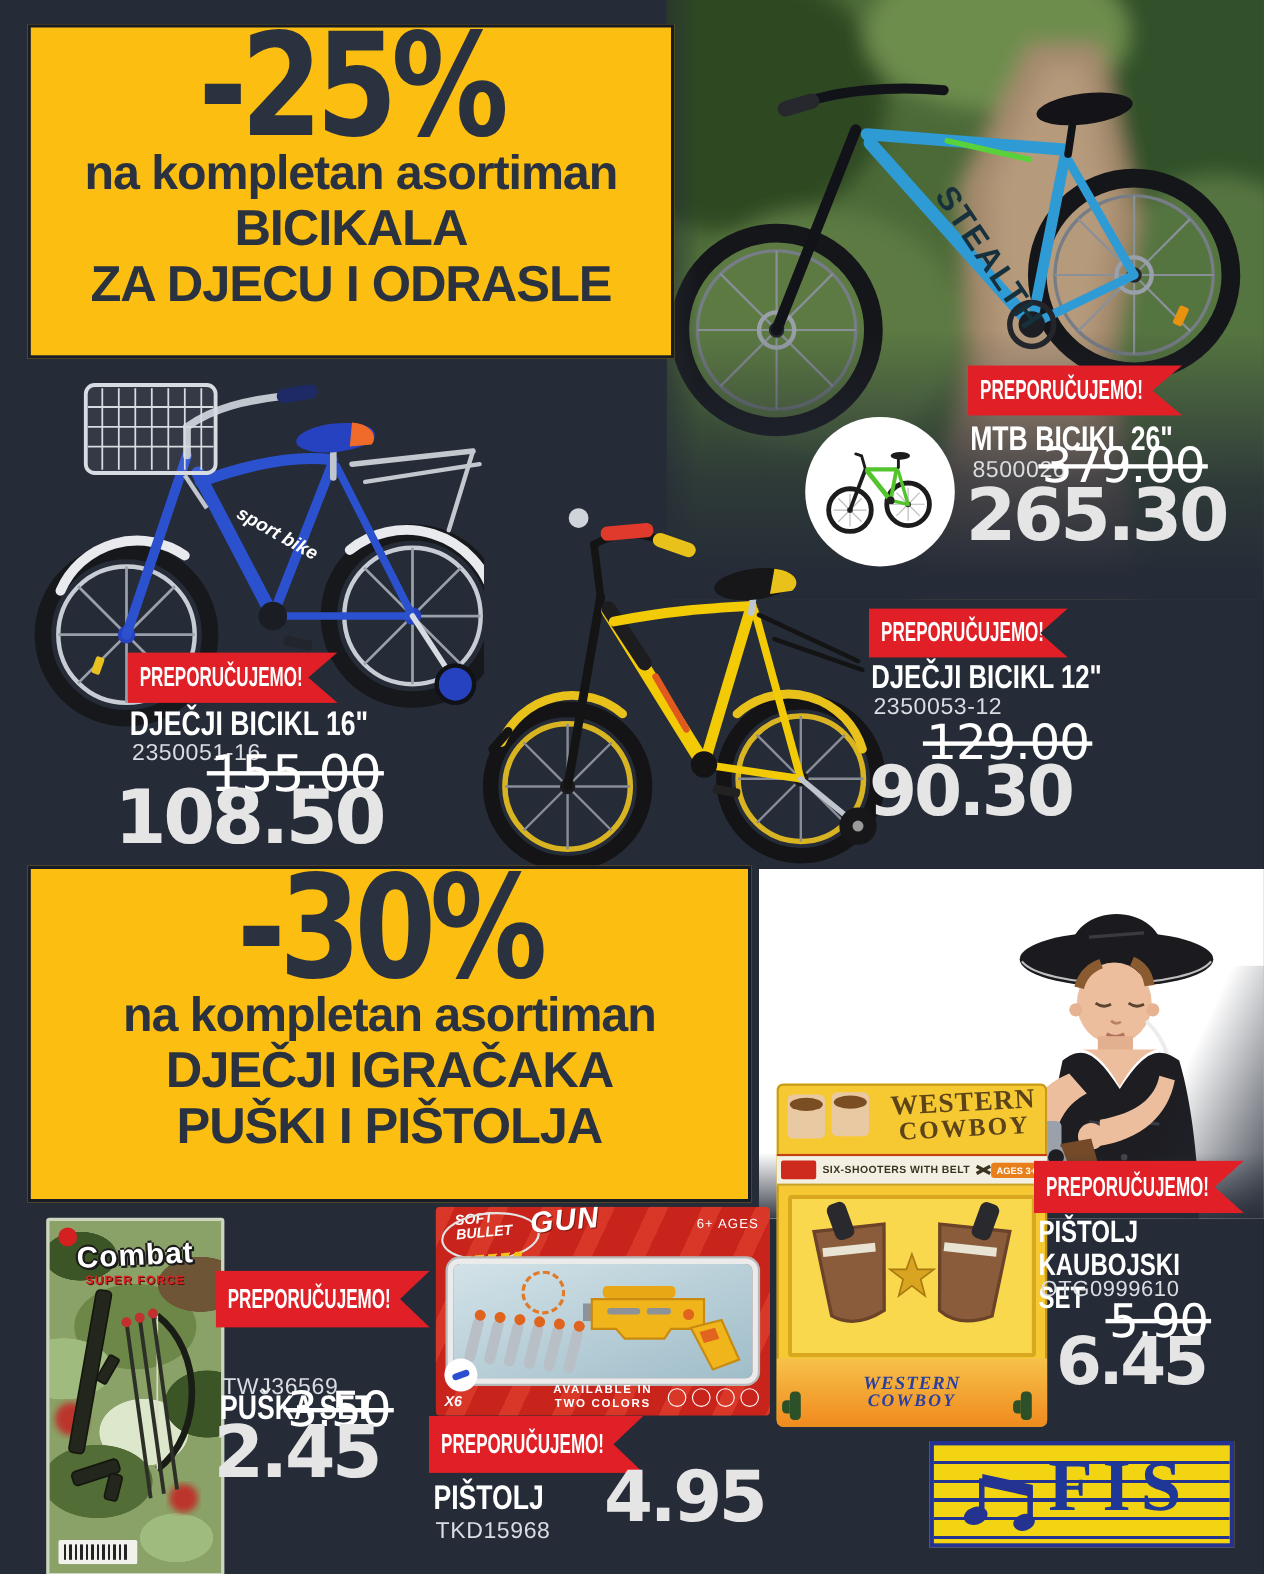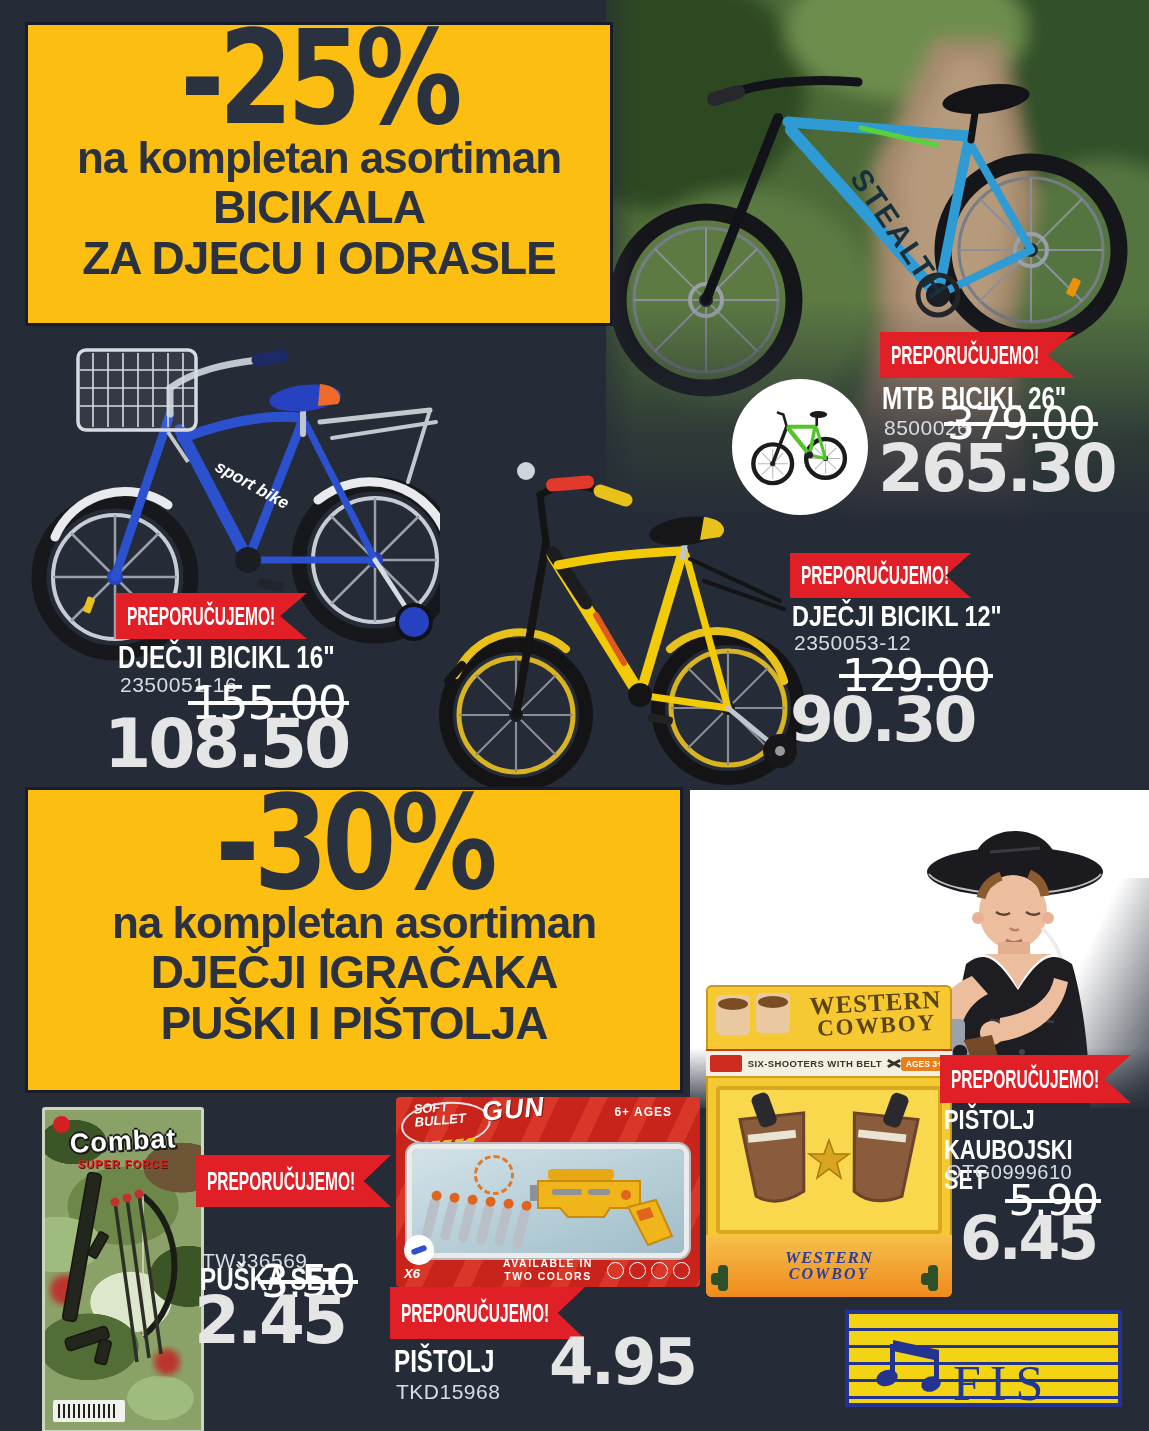--- a/index.html
+++ b/index.html
@@ -105,43 +105,43 @@
   .softgun{position:absolute;left:396px;top:1097px;width:304px;height:190px;border-radius:4px;overflow:hidden;
            background-color:#c8241b;
            background-image:repeating-linear-gradient(115deg,rgba(255,100,70,.30) 0 16px,rgba(0,0,0,0) 16px 44px);}
   .sg-logo{position:absolute;left:8px;top:4px;transform:rotate(-5deg);color:#fff;}
   .sg-oval{position:absolute;left:-4px;top:2px;width:86px;height:40px;border:2px solid #e3e3e3;border-radius:50%;}
   .sg-l1{font-size:13px;font-weight:700;font-style:italic;line-height:1;margin-left:10px;}
   .sg-gun{position:absolute;left:78px;top:0px;font-size:27px;font-weight:700;font-style:italic;letter-spacing:1px;
           text-shadow:1px 1px 0 #7e1510;}
   .sg-bars{position:absolute;left:12px;top:40px;width:56px;height:6px;
            background:repeating-linear-gradient(90deg,#f2c11e 0 8px,transparent 8px 12px);transform:skewX(-30deg);}
-  .sg-age{position:absolute;right:28px;top:8px;color:#fff;font-weight:700;font-size:12px;letter-spacing:1px;}
+  .sg-age{position:absolute;right:10px;top:8px;color:#fff;font-weight:400;font-size:12px;letter-spacing:1px;}
   .sg-window{position:absolute;left:16px;top:52px;width:272px;height:104px;border-radius:6px;
              box-shadow:0 0 0 5px #ebebeb,0 0 0 7px #b8b8b8;
              background:linear-gradient(160deg,#d3e2e8,#9fbdc9);overflow:hidden;}
   .sg-spiral{position:absolute;left:62px;top:6px;width:34px;height:34px;border:3px dashed #e07a28;border-radius:50%;}
   .dart{position:absolute;width:10px;height:42px;background:#b9bfc6;border-radius:5px;transform:rotate(14deg);}
   .dart::after{content:"";position:absolute;left:0;top:-7px;width:10px;height:10px;border-radius:50%;background:#e0641e;}
   .sg-avail{position:absolute;left:0;bottom:4px;width:100%;text-align:center;color:#fff;font-weight:700;
             font-size:10.5px;letter-spacing:1.5px;line-height:1.25;}
   .sg-x6wrap{position:absolute;left:8px;bottom:6px;width:60px;color:#fff;}
   .sg-x6circ{width:30px;height:30px;border-radius:50%;background:#fff;position:relative;}
   .sg-x6circ::after{content:"";position:absolute;left:7px;top:12px;width:16px;height:6px;border-radius:3px;background:#2b4fd0;transform:rotate(-20deg);}
   .sg-x6{font-weight:700;font-size:13px;font-style:italic;margin-top:1px;}
   .sg-icons{position:absolute;right:10px;bottom:8px;display:flex;gap:5px;}
   .sg-ic{width:15px;height:15px;border:1.5px solid #fff;border-radius:50%;}
 
   
   .fis{position:absolute;left:845px;top:1310px;width:277px;height:97px;background:#f2d413;
        border:4px solid #23338f;box-sizing:border-box;overflow:hidden;}
   .fis-staff{position:absolute;left:0;top:14px;width:100%;height:73px;
              background:repeating-linear-gradient(to bottom,#23338f 0 3px,transparent 3px 17px);}
-  .fis-text{position:absolute;left:104px;top:5px;font-family:"Liberation Serif",serif;font-weight:400;
-            font-size:50px;color:#1f3796;letter-spacing:9px;line-height:1;margin-top:39px;}
+  .fis-text{position:absolute;left:104px;top:5px;font-family:"Liberation Serif",serif;font-weight:700;
+            font-size:66px;color:#1f3796;letter-spacing:9px;line-height:1;}
 </style>
 </head>
 <body>
 
 <div id="page">
 
   <div class="mtbphoto">
     <svg width="543" height="545" viewBox="0 0 543 545">
       <defs>
           <filter id="bl1">

